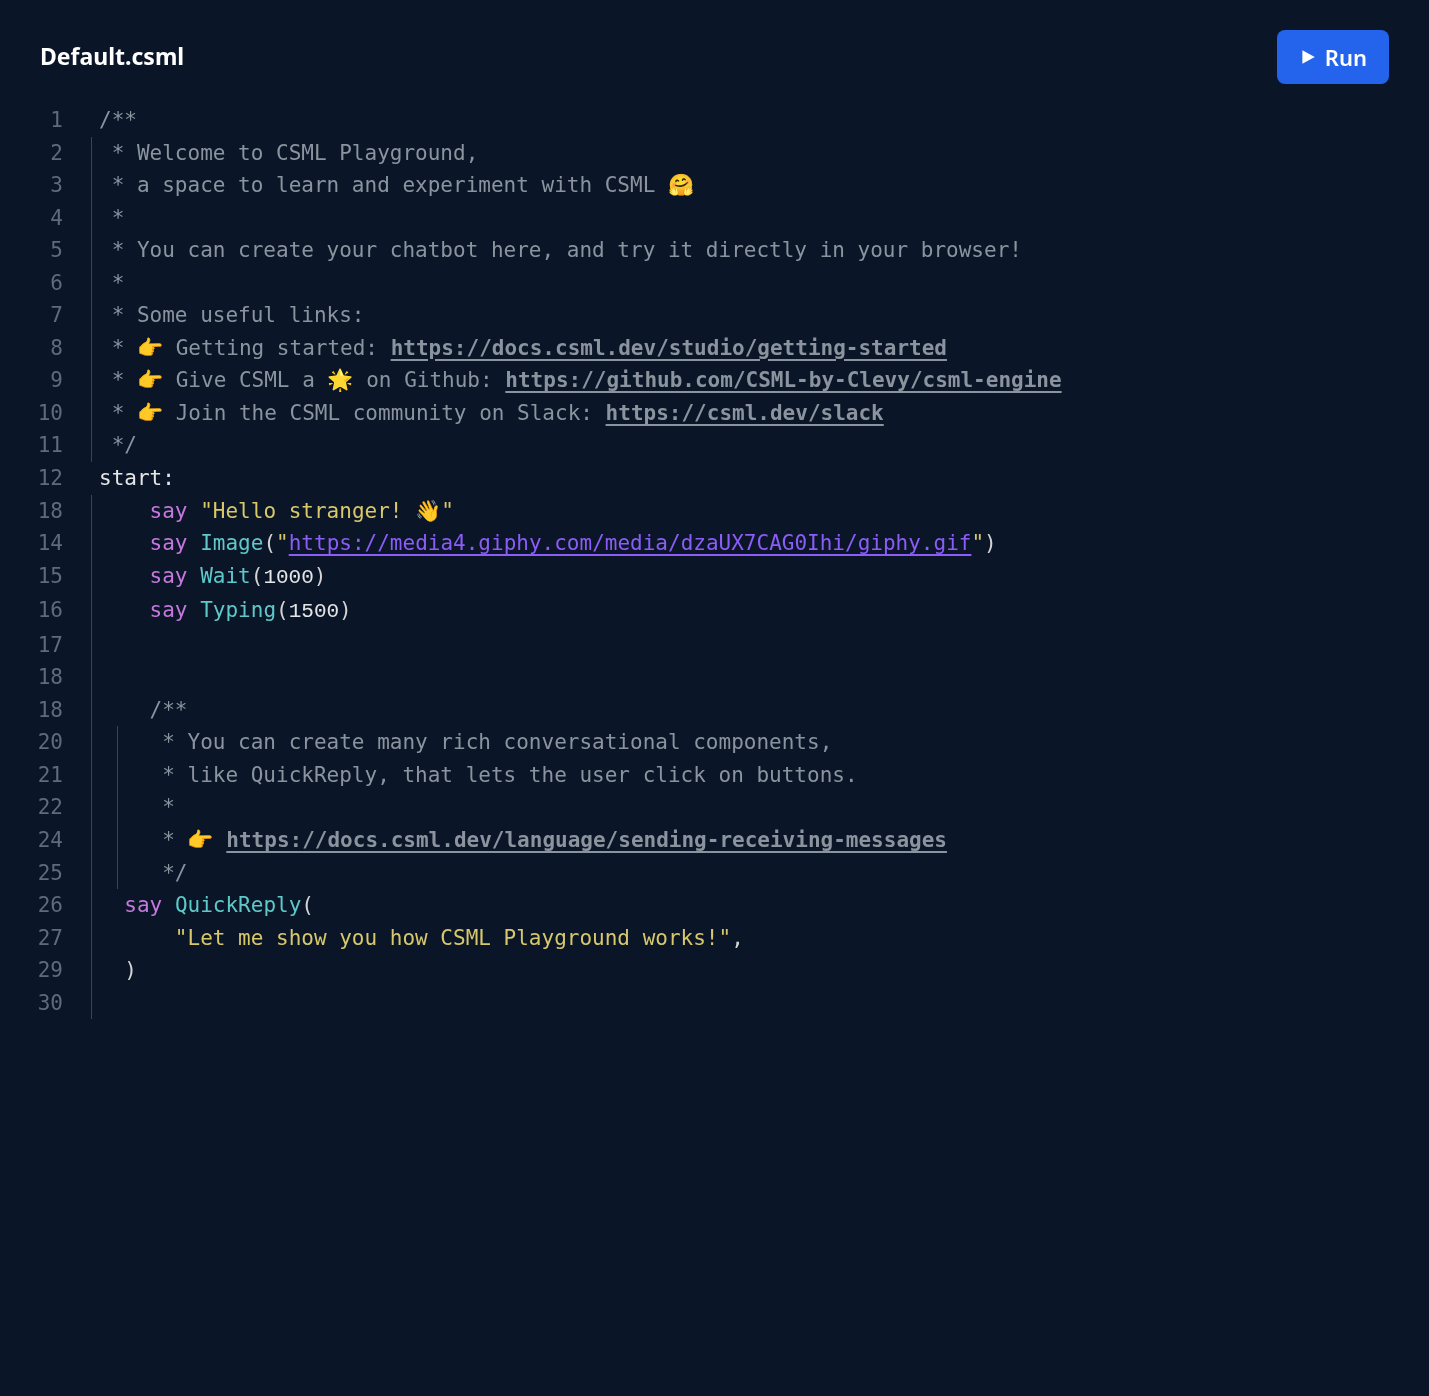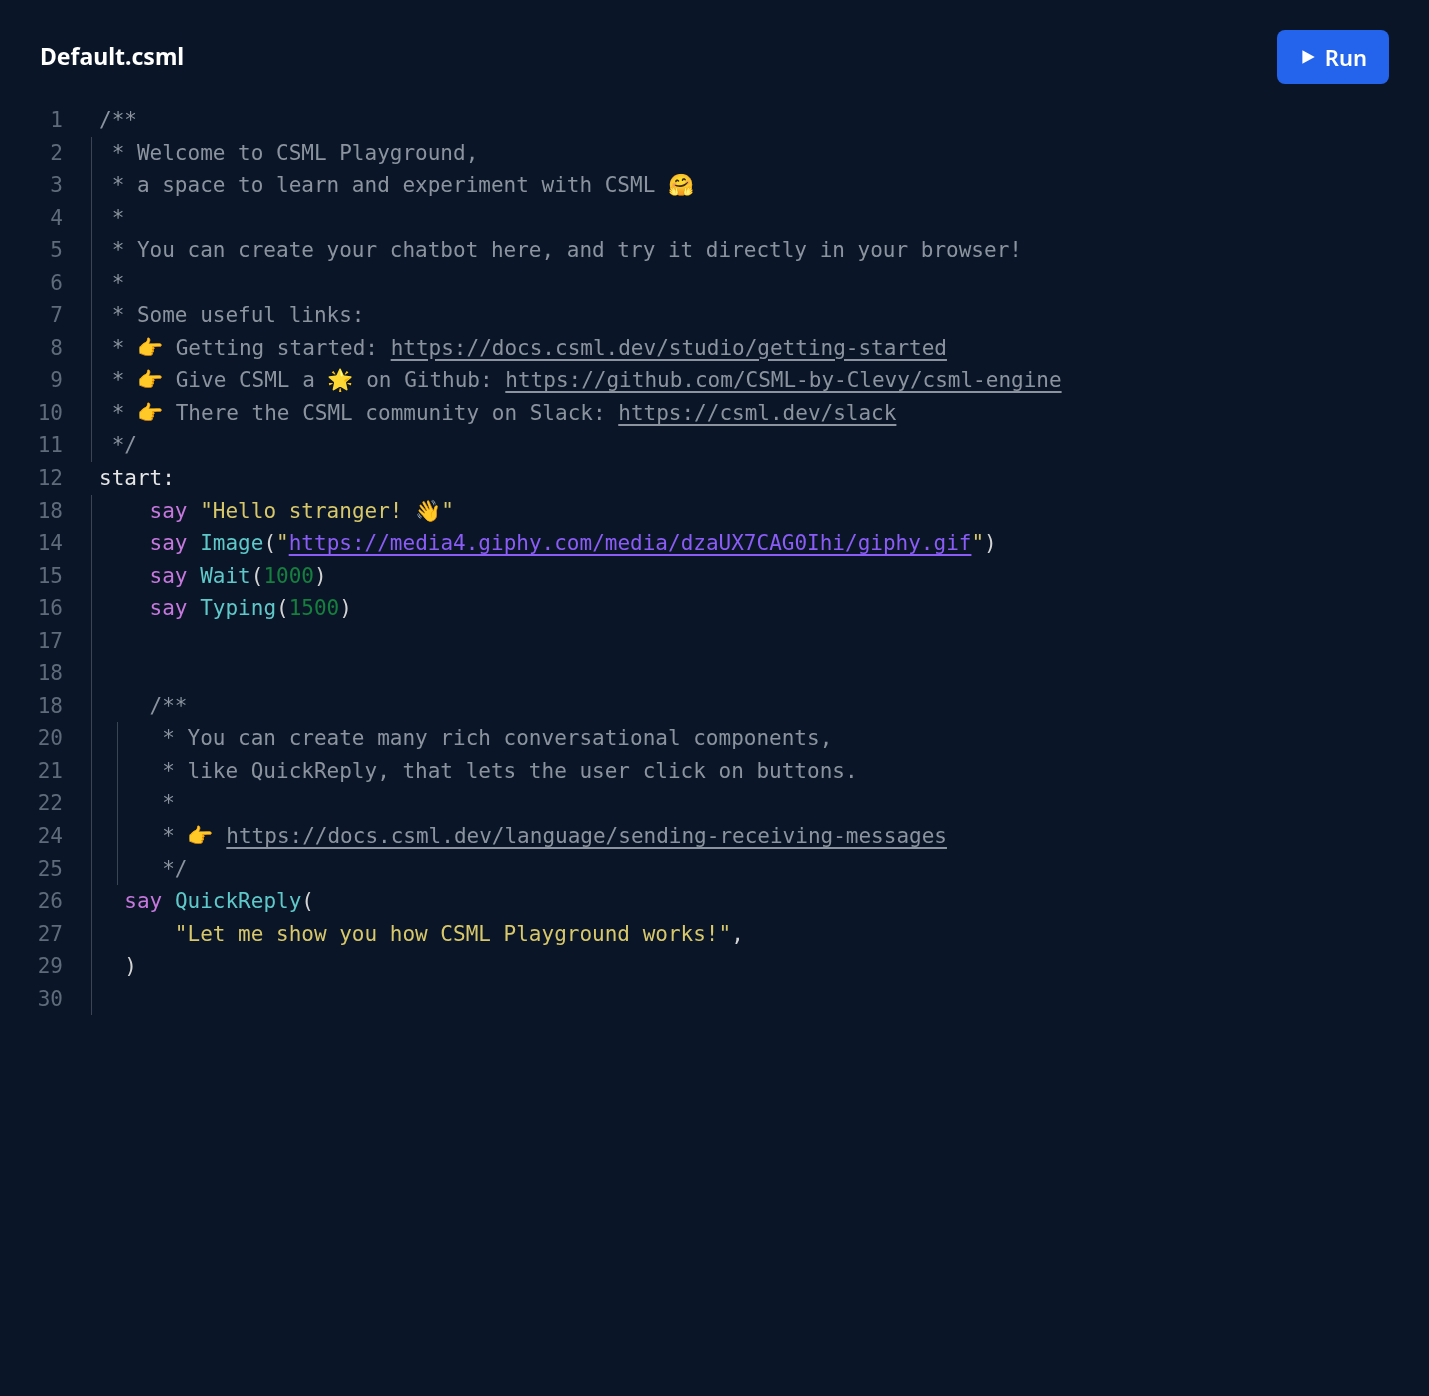--- a/index.html
+++ b/index.html
@@ -57,24 +57,24 @@
   .code {
     white-space: pre;
     position: relative;
     flex: 1;
   }
   .tok-comment { color: #8b949e; }
   .tok-keyword { color: #c678dd; }
   .tok-label   { color: #e6e6e6; font-weight: 500; }
   .tok-string  { color: #d8c86a; }
   .tok-func    { color: #5fc9c9; }
-  .tok-number  { color: #15803d; }
+  .tok-number  { color: #e5e5e5; font-family: Liberation Mono, monospace; }
   .tok-punc    { color: #d4d4d4; }
   .tok-ident   { color: #d4d4d4; }
-  .tok-link    { color: #8b949e; text-decoration: underline; text-underline-offset: 4px; }
+  .tok-link    { color: #8b949e; text-decoration: underline; text-underline-offset: 4px; font-weight: bold; }
   .tok-linkstr { color: #8b5cf6; text-decoration: underline; text-underline-offset: 4px; }
 
   .vbar {
     position: absolute;
     left: 0;
     top: 0;
     bottom: 0;
     width: 1px;
     background: #3a4452;
   }
@@ -127,21 +127,21 @@
     <div class="line">
       <div class="gutter">8</div>
       <div class="code"><span class="vbar" style="left: 6px;"></span><span style="padding-left: 14px;"></span><span class="tok-comment"> * 👉 Getting started: </span><span class="tok-link">https://docs.csml.dev/studio/getting-started</span></div>
     </div>
     <div class="line">
       <div class="gutter">9</div>
       <div class="code"><span class="vbar" style="left: 6px;"></span><span style="padding-left: 14px;"></span><span class="tok-comment"> * 👉 Give CSML a 🌟 on Github: </span><span class="tok-link">https://github.com/CSML-by-Clevy/csml-engine</span></div>
     </div>
     <div class="line">
       <div class="gutter">10</div>
-      <div class="code"><span class="vbar" style="left: 6px;"></span><span style="padding-left: 14px;"></span><span class="tok-comment"> * 👉 There the CSML community on Slack: </span><span class="tok-link">https://csml.dev/slack</span></div>
+      <div class="code"><span class="vbar" style="left: 6px;"></span><span style="padding-left: 14px;"></span><span class="tok-comment"> * 👉 Join the CSML community on Slack: </span><span class="tok-link">https://csml.dev/slack</span></div>
     </div>
     <div class="line">
       <div class="gutter">11</div>
       <div class="code"><span class="vbar" style="left: 6px;"></span><span style="padding-left: 14px;"></span><span class="tok-comment"> */</span></div>
     </div>
     <div class="line">
       <div class="gutter">12</div>
       <div class="code"><span style="padding-left: 14px;"></span><span class="tok-label">start:</span></div>
     </div>
     <div class="line">

